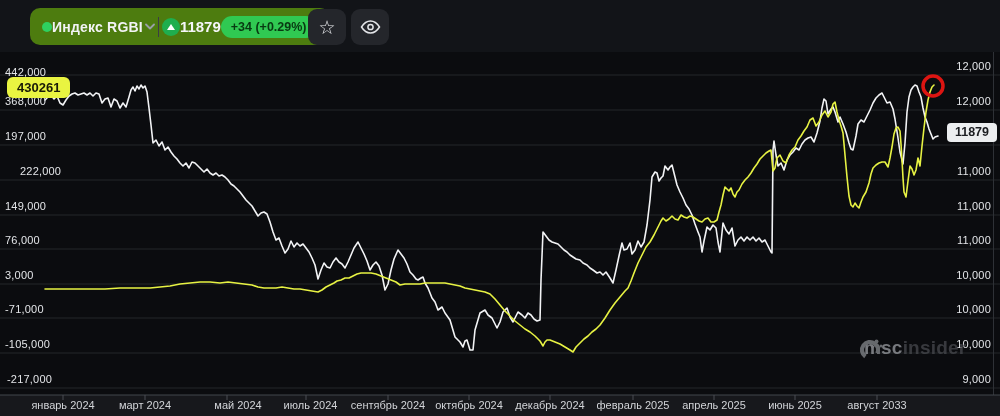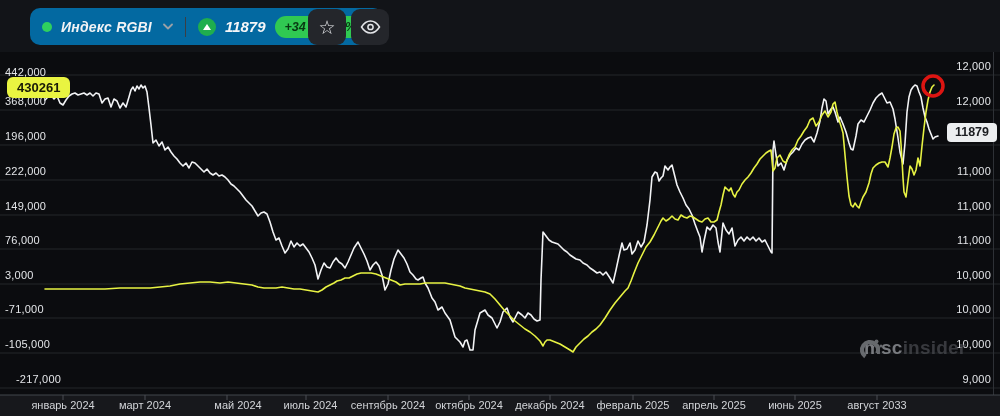--- a/index.html
+++ b/index.html
@@ -9,22 +9,22 @@
     font-family:"Liberation Sans","DejaVu Sans",sans-serif;
     -webkit-font-smoothing:antialiased;
   }
   
   .header{
     position:absolute;left:0;top:0;width:1000px;height:52px;
     background:#121418;border-bottom:1px solid #1d2024;
   }
   .pill{
     position:absolute;left:30px;top:8px;height:37px;
-    display:flex;align-items:center;gap:9px;padding:0 13px 0 12px;
-    background:#0369a1;border-radius:10px;cursor:pointer;font-style:italic;
+    display:flex;align-items:center;padding:0 13px 0 12px;
+    background:#4d7c0f;border-radius:10px;cursor:pointer;
   }
   .dot{width:10px;height:10px;border-radius:50%;background:#2fd05f;}
   .inst-name{color:#f2f3f5;font-size:14px;font-weight:bold;letter-spacing:.2px;}
   .chev{margin-left:2px;display:flex;align-items:center;}
   .vdiv{width:1px;height:20px;background:#3b3e44;margin:0 3px;}
   .upcircle{
     width:18px;height:18px;border-radius:50%;background:#1fae4e;
     display:flex;align-items:center;justify-content:center;
   }
   .tri{width:0;height:0;border-left:4px solid transparent;border-right:4px solid transparent;border-bottom:6px solid #fff;}
@@ -132,35 +132,35 @@
         <line x1="877" y1="395" x2="877" y2="400" stroke="#4a4d52" stroke-width="1"></line>
         <polyline points="45,100 48,97 51,95 54,99 57,96 60,103 63,105 66,100 69,96 72,94 75,93 78,95 81,94 84,93 87,95 90,93 93,96 96,93 99,94 102,103 105,99 108,98 111,107 114,99 117,101 120,108 123,103 126,107 129,97 131,90 133,87 135,91 137,86 139,89 141,85 143,88 145,86 147,92 149,108 151,125 153,143 156,140 159,146 162,142 165,150 168,147 171,152 174,156 177,159 180,163 183,166 186,163 189,168 192,162 195,163 198,166 201,169 204,172 207,169 210,173 213,175 216,173 219,176 222,175 225,177 228,180 231,184 234,186 237,189 240,192 243,196 246,200 249,203 252,206 255,211 258,216 261,213 264,212 267,214 270,222 273,232 276,240 279,238 282,246 285,253 288,249 291,241 294,247 297,243 300,246 303,244 306,248 309,252 312,258 315,265 318,279 321,270 324,263 327,267 330,268 333,262 336,258 339,262 342,264 345,268 348,262 351,255 354,248 358,242 361,248 364,254 367,261 370,270 373,265 376,262 379,266 382,275 385,290 388,284 391,270 394,259 398,250 401,254 404,258 407,264 410,272 413,275 416,279 418,280 421,278 423,277 425,283 428,288 432,298 435,302 438,310 442,307 445,313 450,320 455,337 460,342 463,347 465,341 467,340 470,350 473,350 475,330 480,313 485,310 488,315 492,318 497,328 500,322 503,312 507,308 510,317 513,322 518,312 522,315 525,318 528,313 531,315 534,319 537,321 540,320 541,280 543,232 546,236 549,240 552,242 555,243 558,244 561,247 564,250 567,252 570,255 573,257 576,259 580,260 583,263 587,265 590,268 593,270 597,273 600,272 603,275 606,272 610,278 613,283 616,270 619,256 622,243 624,250 627,249 630,243 632,254 635,250 638,241 641,247 644,242 647,225 650,200 652,177 655,172 657,173 659,181 661,178 663,176 665,166 668,170 670,167 672,165 675,177 677,185 680,192 683,198 686,205 689,209 692,215 695,224 698,232 700,237 702,252 704,241 707,227 710,230 713,225 716,228 718,242 720,252 723,223 726,230 729,234 732,228 735,246 738,240 741,237 744,241 747,237 750,240 753,237 756,241 759,238 762,242 765,240 768,246 771,252 772,253 773,150 774,141 776,155 778,166 781,163 784,170 787,160 790,155 793,152 796,148 799,150 802,144 805,140 808,138 811,137 814,142 817,133 820,121 822,108 824,99 826,101 828,114 831,109 833,107 835,112 838,122 840,117 843,124 846,132 849,143 851,149 853,150 856,136 858,124 861,120 864,122 867,116 870,110 873,103 876,98 879,95 882,93 885,99 887,103 890,102 893,109 895,119 898,138 900,152 903,164 905,143 907,112 909,97 911,90 913,87 915,85 917,86 919,92 921,97 923,108 925,117 927,122 929,129 931,134 933,139 935,137 938,136" fill="none" stroke="#f2f3f5" stroke-width="1.6" stroke-linejoin="round" stroke-linecap="round"></polyline>
         <polyline points="45,289 60,289 75,289 90,289 105,289 120,288 135,288 150,288 160,287 170,286 180,284 190,283 200,282 210,282 220,283 228,282 236,283 244,284 252,285 258,287 264,288 270,288 276,288 282,287 288,288 294,289 300,289 306,290 312,291 318,292 322,290 326,287 330,285 334,283 337,281 341,280 345,278 349,278 353,276 357,274 361,273 366,273 371,273 376,274 381,276 386,278 391,280 396,282 400,285 405,284 410,284 415,284 420,284 425,283 430,283 435,283 440,283 445,283 450,284 455,285 460,286 465,288 470,289 475,290 480,291 485,292 490,294 495,299 500,305 505,311 510,316 515,321 520,325 525,329 530,332 535,336 540,341 543,346 545,342 547,340 550,340 555,342 560,344 565,347 570,350 573,352 576,347 580,343 584,339 588,336 592,332 596,329 600,325 605,318 610,310 615,303 620,297 625,291 628,288 631,281 634,273 638,263 642,255 646,247 650,242 654,235 658,227 661,221 663,218 666,221 669,219 672,216 675,219 678,220 681,215 684,217 687,218 690,216 693,217 696,219 699,221 702,222 705,219 708,218 711,222 714,222 717,220 719,212 721,205 723,195 725,187 727,189 729,191 731,188 733,194 735,197 737,192 739,190 742,184 745,180 748,177 751,173 754,168 757,164 760,159 763,156 766,153 769,151 771,150 773,171 775,168 777,158 780,155 783,161 786,163 789,155 792,150 795,147 798,140 801,136 804,131 807,127 810,120 813,118 816,126 819,122 822,115 825,111 828,117 831,112 833,104 835,102 837,112 839,120 841,126 843,133 845,155 847,177 849,196 851,205 853,207 855,203 857,206 859,208 861,202 863,197 866,192 869,183 871,174 873,168 876,165 879,163 882,162 885,162 888,167 890,158 892,147 894,134 896,128 898,127 900,131 901,144 902,160 903,178 904,192 906,197 908,181 910,166 912,169 914,175 916,170 918,158 920,166 922,146 924,128 926,112 928,100 930,92 932,87 934,85" fill="none" stroke="#e7f243" stroke-width="1.6" stroke-linejoin="round" stroke-linecap="round"></polyline>
         <circle cx="933" cy="86" r="10" fill="none" stroke="#dd1512" stroke-width="3.5"></circle>
       </svg>
     <div id="labels-layer">
         <div class="axis-label" style="left: 5px; top: 8px; margin-top: 6px;">442,000</div>
         <div class="axis-label right" style="right: 9px; top: 8px;">12,000</div>
         <div class="axis-label" style="left: 5px; top: 43px;">368,000</div>
         <div class="axis-label right" style="right: 9px; top: 43px;">12,000</div>
-        <div class="axis-label" style="left: 5px; top: 78px;">196,000</div>
+        <div class="axis-label" style="left: 5px; top: 78px;">197,000</div>
         <div class="axis-label right" style="right: 9px; top: 78px;">12,000</div>
-        <div class="axis-label" style="left: 5px; top: 113px;">222,000</div>
+        <div class="axis-label" style="left: 20px; top: 113px;">222,000</div>
         <div class="axis-label right" style="right: 9px; top: 113px;">11,000</div>
         <div class="axis-label" style="left: 5px; top: 148px;">149,000</div>
         <div class="axis-label right" style="right: 9px; top: 148px;">11,000</div>
         <div class="axis-label" style="left: 5px; top: 182px;">76,000</div>
         <div class="axis-label right" style="right: 9px; top: 182px;">11,000</div>
         <div class="axis-label" style="left: 5px; top: 217px;">3,000</div>
         <div class="axis-label right" style="right: 9px; top: 217px;">10,000</div>
         <div class="axis-label" style="left: 5px; top: 251px;">-71,000</div>
         <div class="axis-label right" style="right: 9px; top: 251px;">10,000</div>
         <div class="axis-label" style="left: 5px; top: 286px;">-105,000</div>
         <div class="axis-label right" style="right: 9px; top: 286px;">10,000</div>
-        <div class="axis-label" style="left: 16px; top: 321px;">-217,000</div>
+        <div class="axis-label" style="left: 7px; top: 321px;">-217,000</div>
         <div class="axis-label right" style="right: 9px; top: 321px;">9,000</div>
         <div class="month-label" style="left: 63px;">январь 2024</div>
         <div class="month-label" style="left: 145px;">март 2024</div>
         <div class="month-label" style="left: 238px;">май 2024</div>
         <div class="month-label" style="left: 306px; padding-left: 9px;">июль 2024</div>
         <div class="month-label" style="left: 388px;">сентябрь 2024</div>
         <div class="month-label" style="left: 469px;">октябрь 2024</div>
         <div class="month-label" style="left: 550px;">декабрь 2024</div>
         <div class="month-label" style="left: 633px;">февраль 2025</div>
         <div class="month-label" style="left: 714px;">апрель 2025</div>

